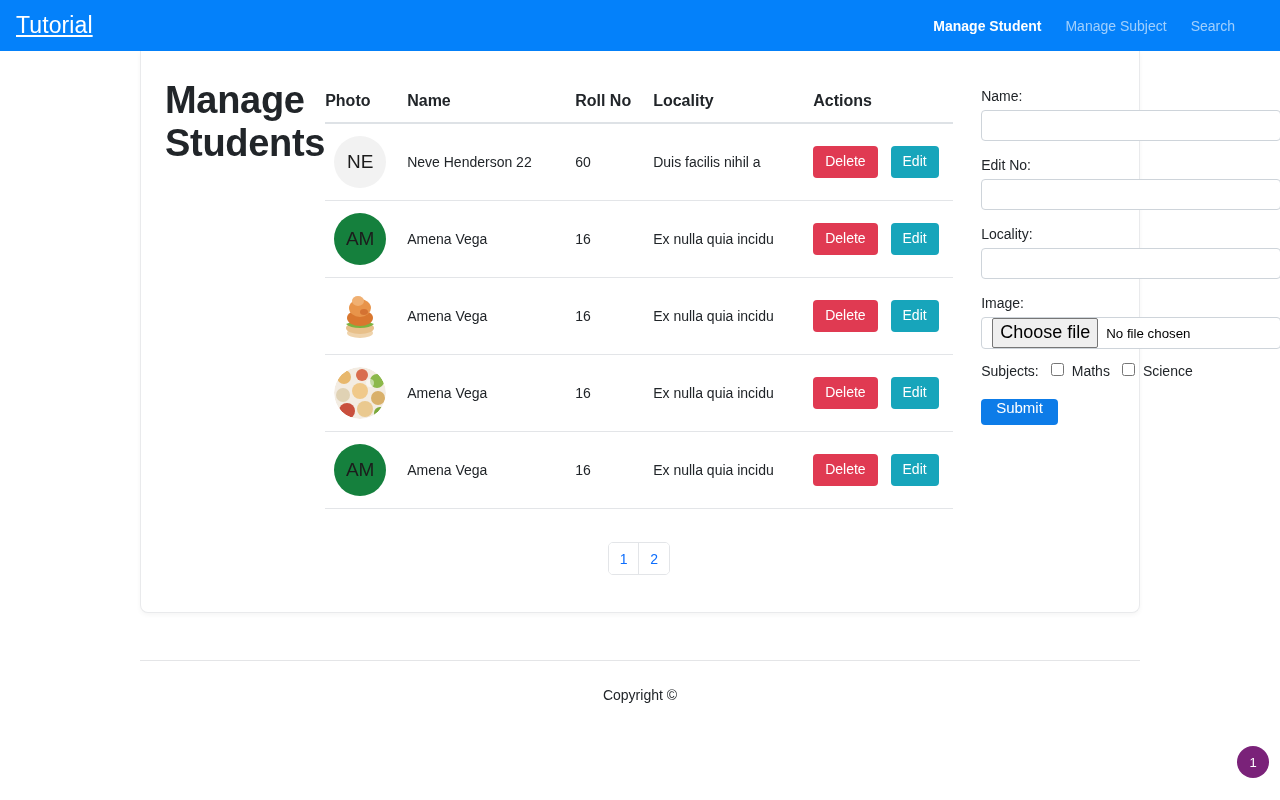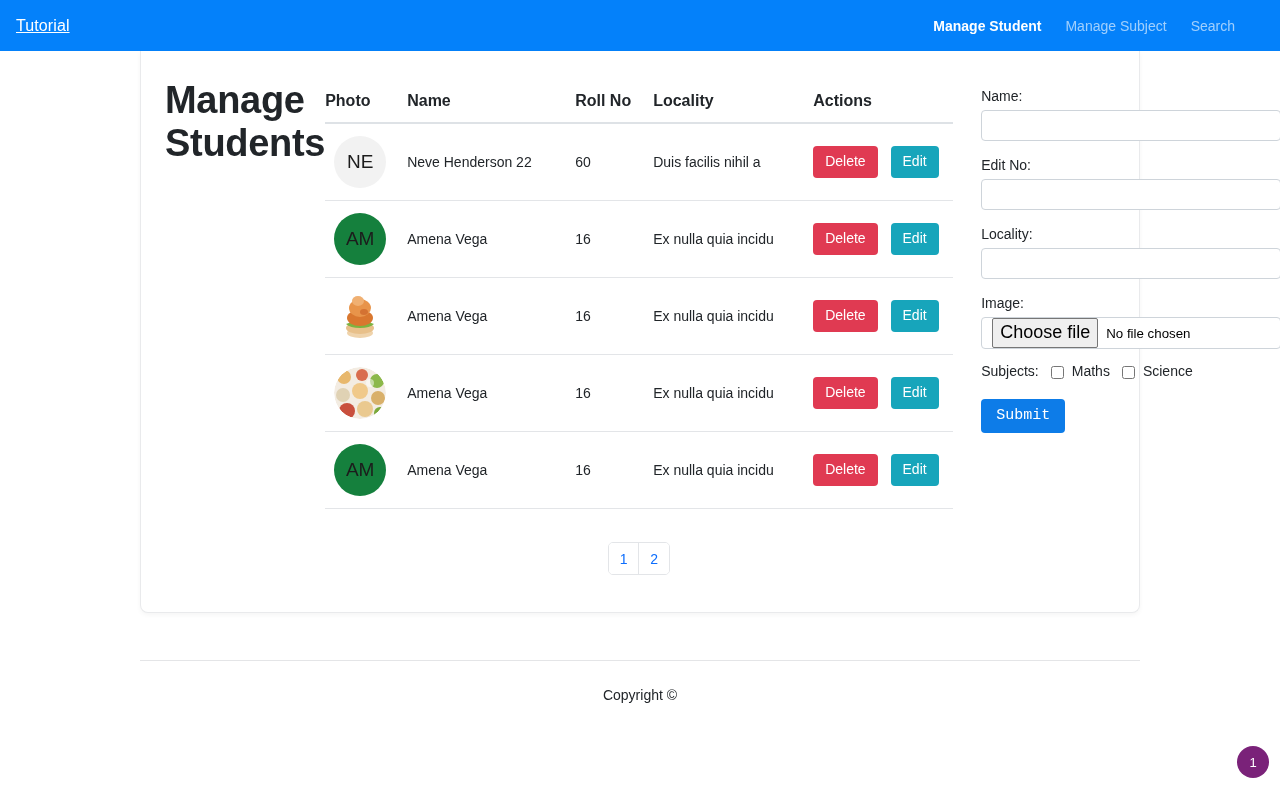--- a/index.html
+++ b/index.html
@@ -15,21 +15,21 @@
   .navbar {
     height: 51px;
     background: #0481fa;
     display: flex;
     align-items: center;
     justify-content: space-between;
     padding: 0 16px 0 16px;
   }
   .brand {
     color: #ffffff;
-    font-size: 16px;
+    font-size: 23px;
     letter-spacing: .1px;
   }
   .nav-links {
     display: flex;
     align-items: center;
     gap: 24px;
     padding-right: 29px;
   }
   .nav-link {
     font-size: 14px;
@@ -211,38 +211,38 @@
   }
   .file-name {
     font-size: 13.3px;
     color: #000000;
     margin-left: 8px;
   }
   .subjects-row {
     font-size: 14px;
     color: #212529;
     display: flex;
-    align-items: flex-end;
+    align-items: flex-start;
     gap: 4px;
     margin-bottom: 20px;
   }
   .subjects-row .cb {
     width: 13px; height: 13px;
     margin: 0 4px 0 8px;
     vertical-align: middle;
     cursor: pointer;
   }
   .btn-submit {
     background: #0d7ce8;
     color: #ffffff;
     border: none;
     border-radius: 4px;
     font-size: 15px;
-    font-family: Liberation Mono, monospace;
-    padding: 8px 15px 9px 15px;
+    font-family: Liberation Sans, sans-serif;
+    padding: 0 15px 9px 15px;
     cursor: pointer;
   }
 
   
   .footer {
     width: 1000px;
     margin: 47px auto 0 auto;
     border-top: 1px solid #e4e5e7;
     padding-top: 25px;
     text-align: center;

